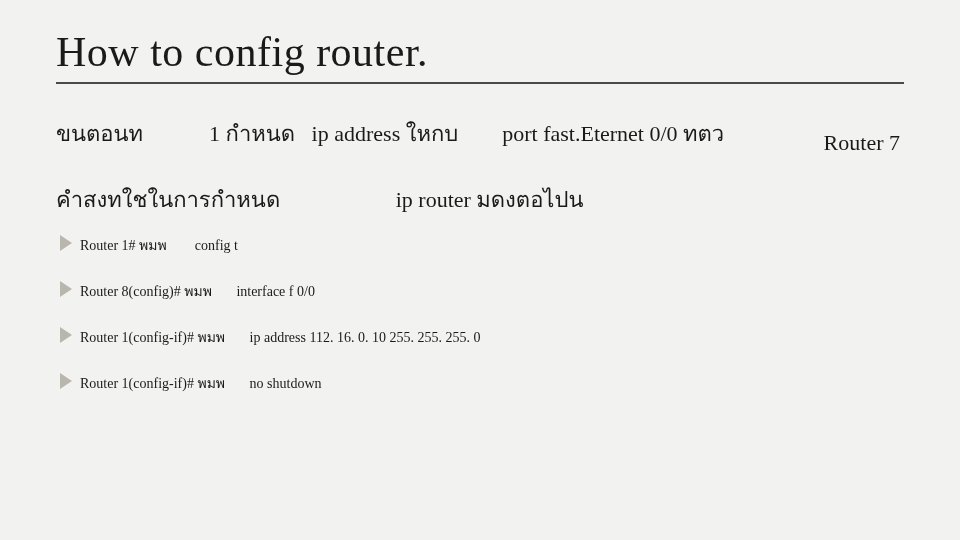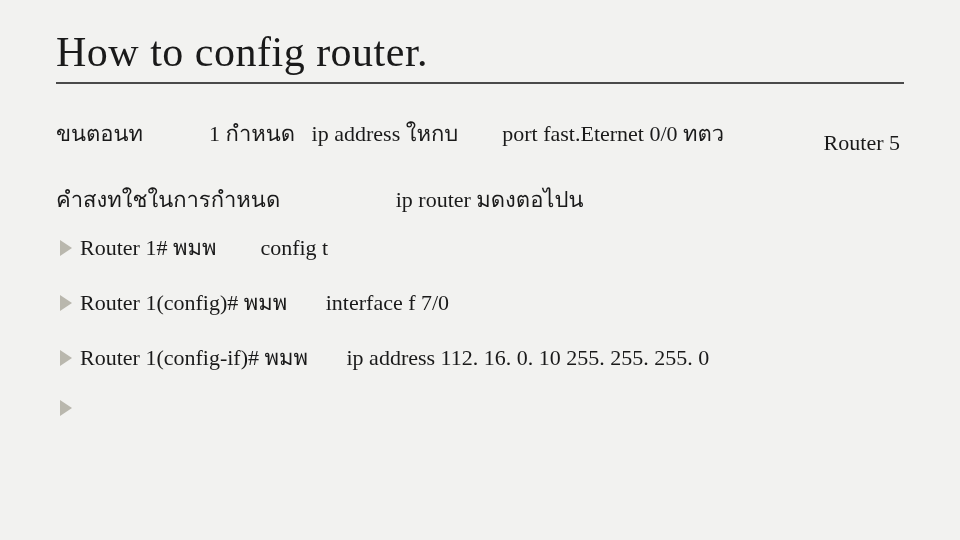--- a/index.html
+++ b/index.html
@@ -6,58 +6,59 @@
   html, body { width: 960px; height: 540px; background: #f2f2f0; font-family: "Times New Roman", "Angsana New", serif; color: #1a1a1a; }
   .slide { width: 960px; height: 480px; position: relative; padding: 28px 56px 0 56px; }
   .title { font-size: 42px; font-weight: 400; letter-spacing: 0.5px; margin-bottom: 6px; }
   .rule { border: none; border-top: 2px solid #4a4a4a; margin-bottom: 20px; }
   .line { font-size: 22px; line-height: 1.5; margin-bottom: 14px; white-space: pre; margin-top: 33px; }
   .router-label { position: absolute; top: 130px; right: 60px; font-size: 22px; }
   .bullet-list { margin-top: 4px; }
   .bullet-item { display: flex; align-items: baseline; margin-bottom: 20px; }
   .chev { width: 20px; height: 20px; flex: 0 0 20px; margin-right: 4px; position: relative; top: 3px; }
   .chev svg { display: block; }
-  .bt { font-size: 22px; white-space: pre; }
+  .bt { font-size: 14px; white-space: pre; }
 </style>
 </head>
 <body>
 
 <div class="slide">
   <h1 class="title">How to config router.</h1>
   <hr class="rule">
   <div class="line">ขนตอนท            1 กำหนด   ip address ใหกบ        port fast.Eternet 0/0 ทตว</div>
-  <div class="router-label">Router 5</div>
+  <div class="router-label">Router 7</div>
   <div class="line">คำสงทใชในการกำหนด                     ip router มดงตอไปน</div>
 
   <div class="bullet-list">
     <div class="bullet-item">
       <span class="chev">
         <svg viewBox="0 0 20 20">
             <path d="M4 2 L16 10 L4 18 Z" fill="#b9b7ad"></path>
           </svg>
       </span>
       <span class="bt">Router 1# พมพ        config t</span>
     </div>
     <div class="bullet-item">
       <span class="chev">
         <svg viewBox="0 0 20 20">
             <path d="M4 2 L16 10 L4 18 Z" fill="#b9b7ad"></path>
           </svg>
       </span>
-      <span class="bt">Router 1(config)# พมพ       interface f 7/0</span>
+      <span class="bt">Router 8(config)# พมพ       interface f 0/0</span>
     </div>
     <div class="bullet-item">
       <span class="chev">
         <svg viewBox="0 0 20 20">
             <path d="M4 2 L16 10 L4 18 Z" fill="#b9b7ad"></path>
           </svg>
       </span>
       <span class="bt">Router 1(config-if)# พมพ       ip address 112. 16. 0. 10 255. 255. 255. 0</span>
     </div>
     <div class="bullet-item">
       <span class="chev">
         <svg viewBox="0 0 20 20">
             <path d="M4 2 L16 10 L4 18 Z" fill="#b9b7ad"></path>
           </svg>
       </span>
+      <span class="bt">Router 1(config-if)# พมพ       no shutdown</span>
     </div>
   </div>
 </div>
 
 </body></html>

